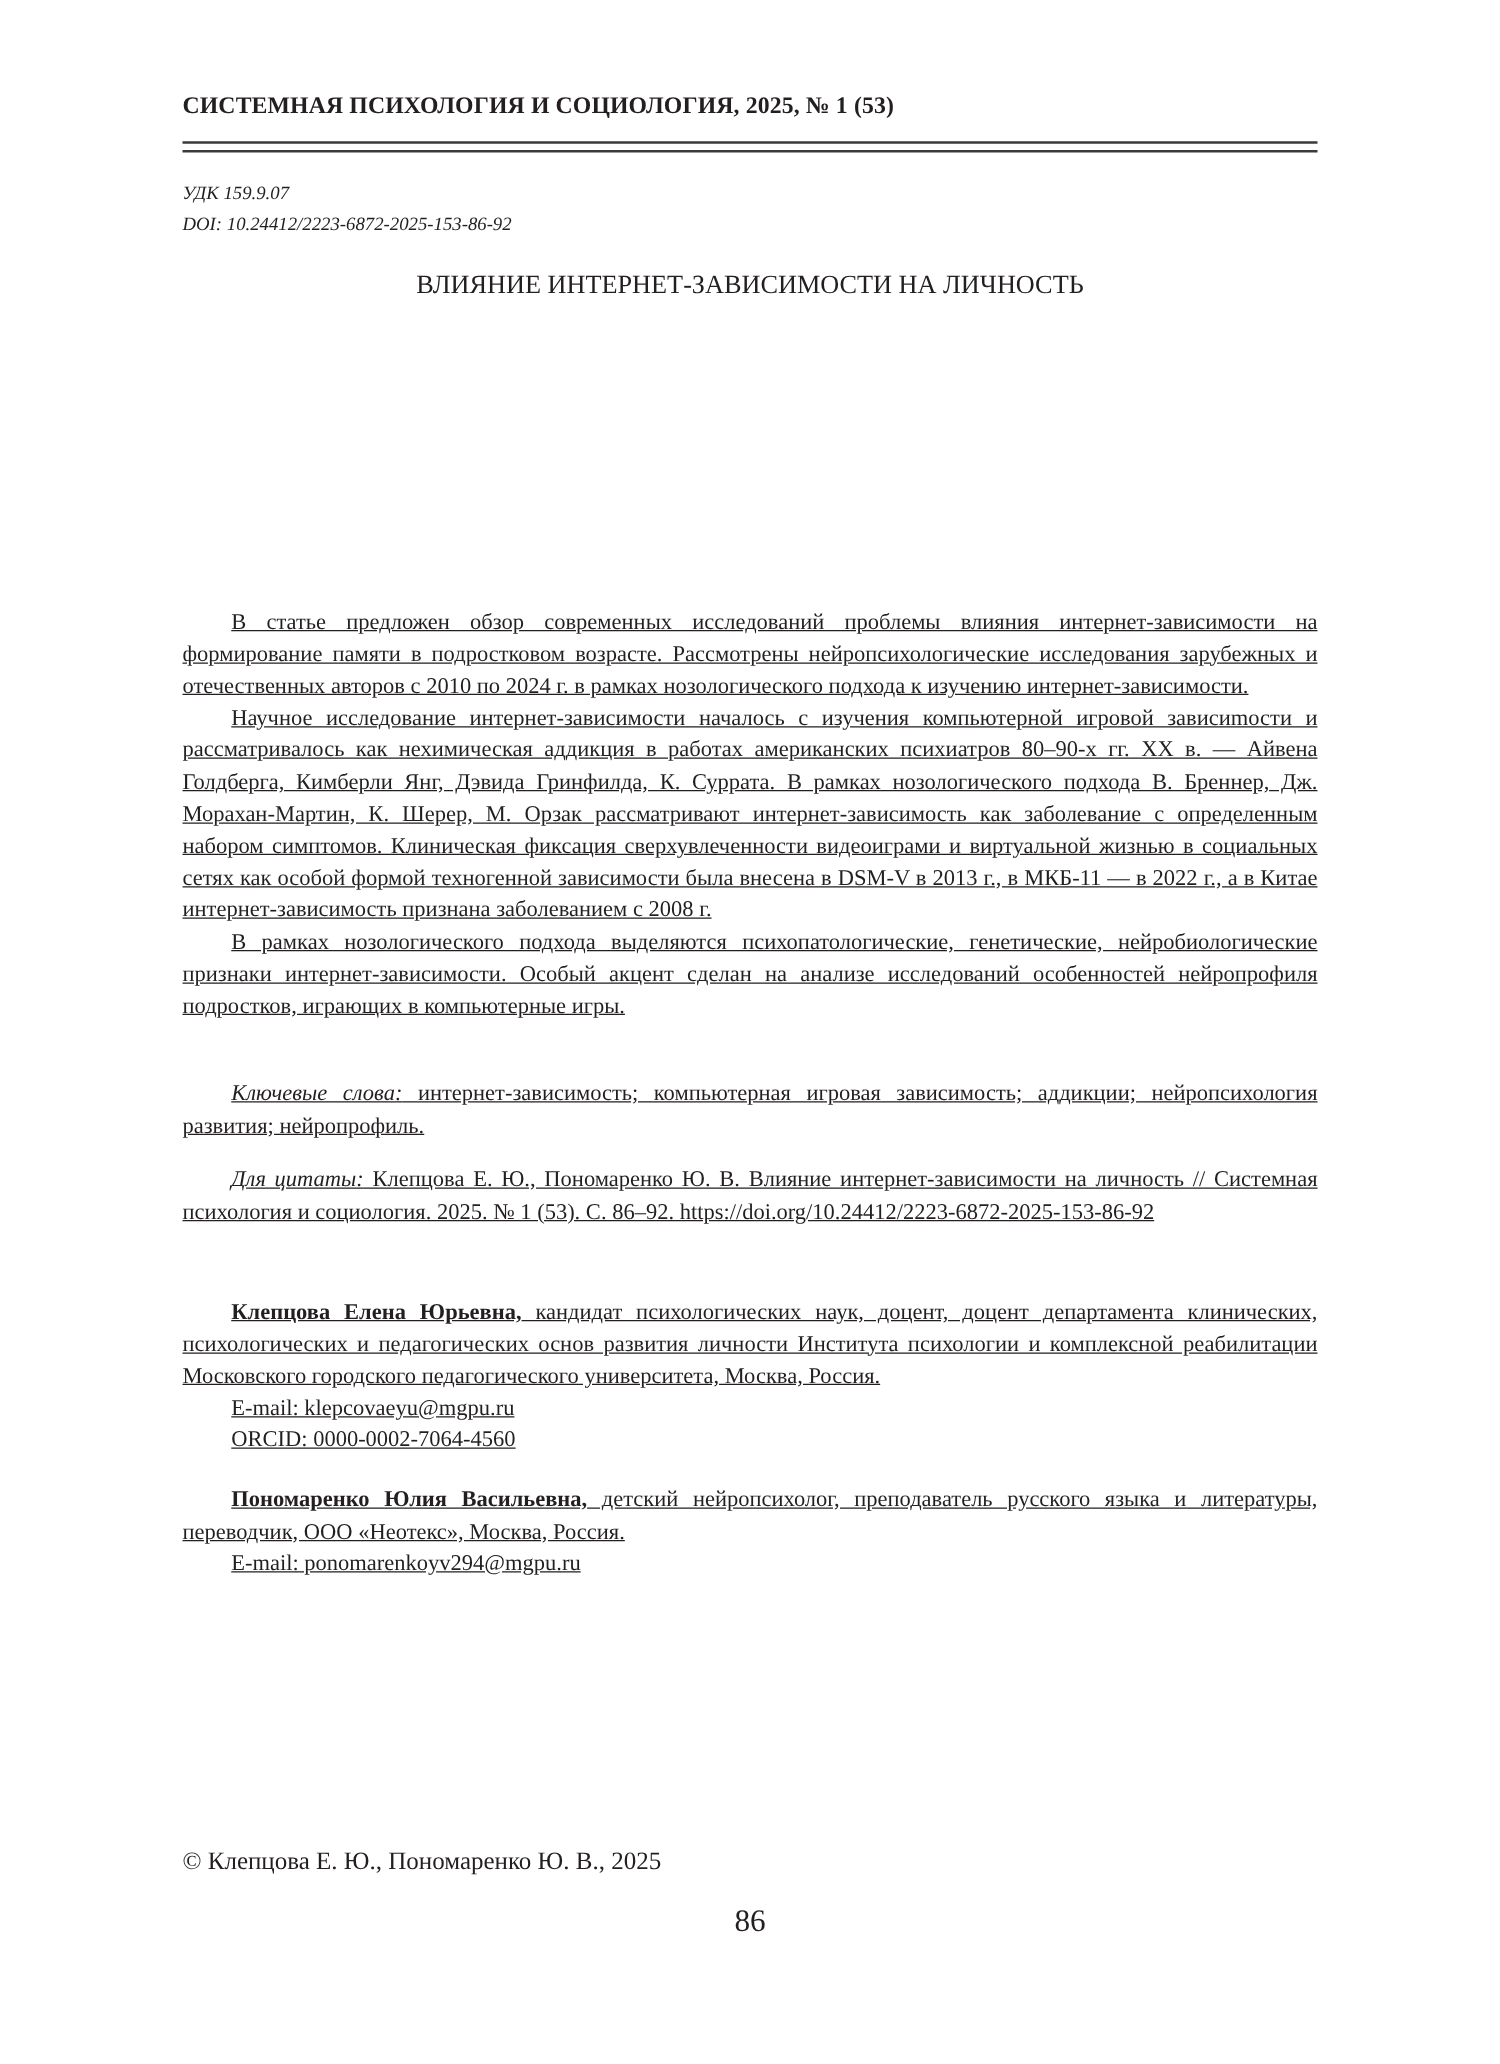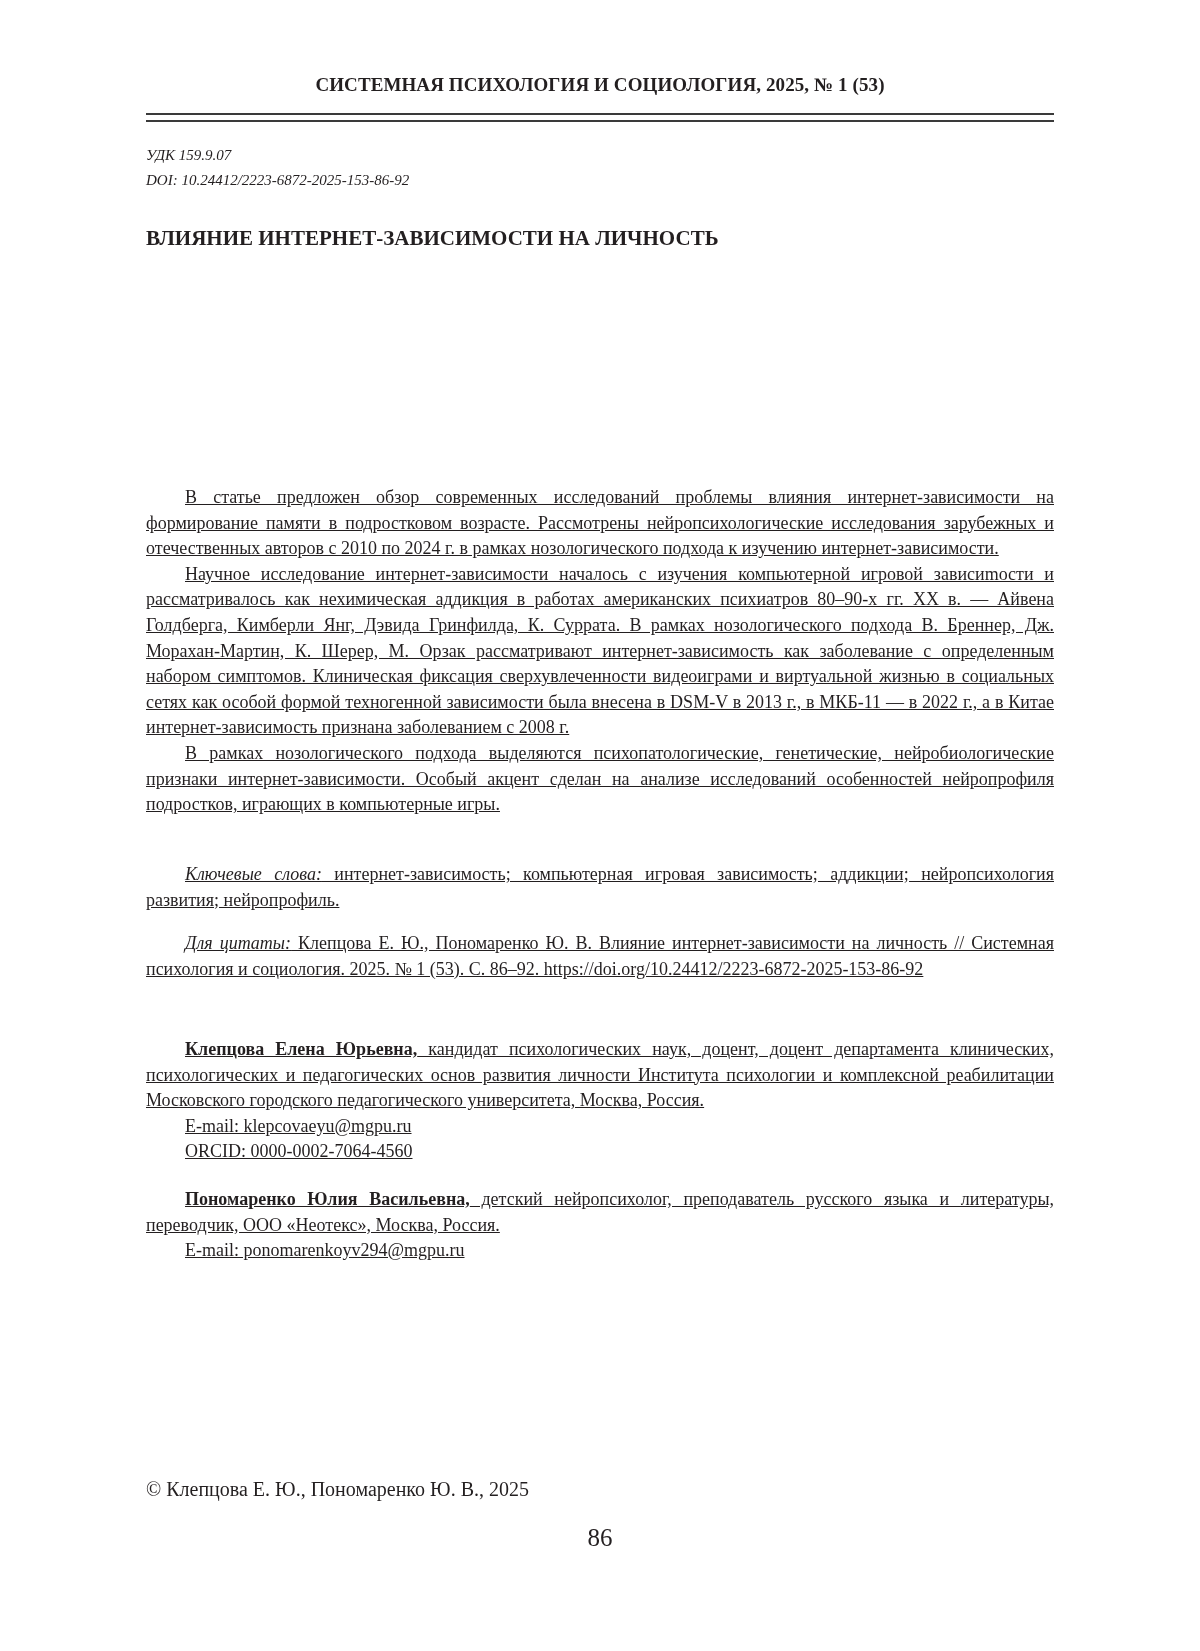--- a/index.html
+++ b/index.html
@@ -4,29 +4,29 @@
 <style>
   html, body { margin: 0; padding: 0; background: #ffffff; }
   body {
     width: 1200px; height: 1651px; position: relative; overflow: hidden;
     font-family: "Liberation Serif", "DejaVu Serif", serif;
     color: #231f20;
   }
   .page { position: absolute; left: 146px; width: 908px; top: 0; }
   .running-head {
     position: absolute; top: 74px; left: 0; width: 908px;
-    text-align: center; font-weight: bold; font-size: 19px; letter-spacing: 0.1px;
+    text-align: left; font-weight: bold; font-size: 19px; letter-spacing: 0.1px;
   }
   .rule { position: absolute; left: 0; width: 908px; height: 2px; background: #3a3a3a; }
   .rule.r1 { top: 113px; }
   .rule.r2 { top: 120px; }
   .meta { position: absolute; top: 143px; left: 0; font-size: 15px; line-height: 25px; font-style: italic; }
   .title {
-    position: absolute; top: 226px; left: 0; width: 908px; 
-    font-weight: bold; font-size: 21px;
+    position: absolute; top: 215px; left: 0; width: 908px; text-align: center;
+    font-weight: normal; font-size: 21px;
   }
   .authors { position: absolute; top: 276px; right: 0; text-align: right; font-size: 18px; }
   .author-name { font-weight: bold; font-size: 19px; line-height: 26px; }
   .author-line { line-height: 25px; }
   .author-email { font-style: italic; line-height: 25px; }
   .author-block { margin-bottom: 12px; }
   .author-block .author-name { margin-bottom: 6px; }
   .body-text { position: absolute; left: 0; width: 908px; font-size: 18px; line-height: 25.6px; text-align: justify; text-decoration: underline; }
   .body-text p { margin: 0; text-indent: 39px; hyphens: manual; }
   .abstract { top: 485px; }

